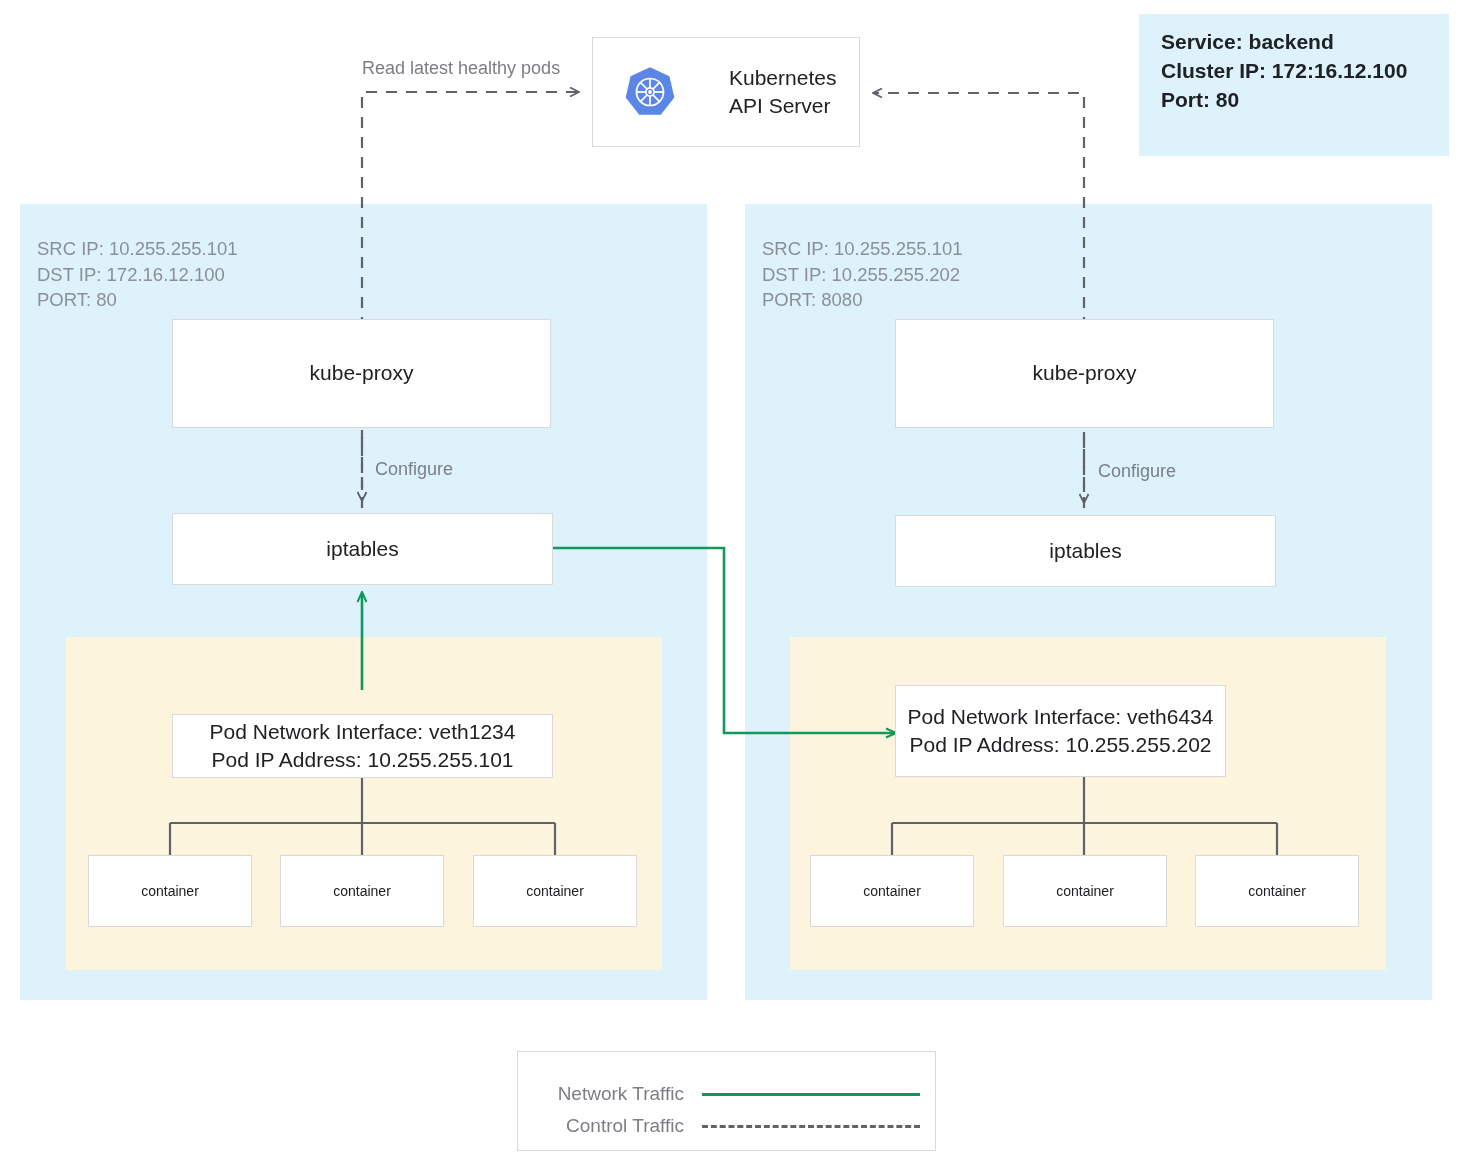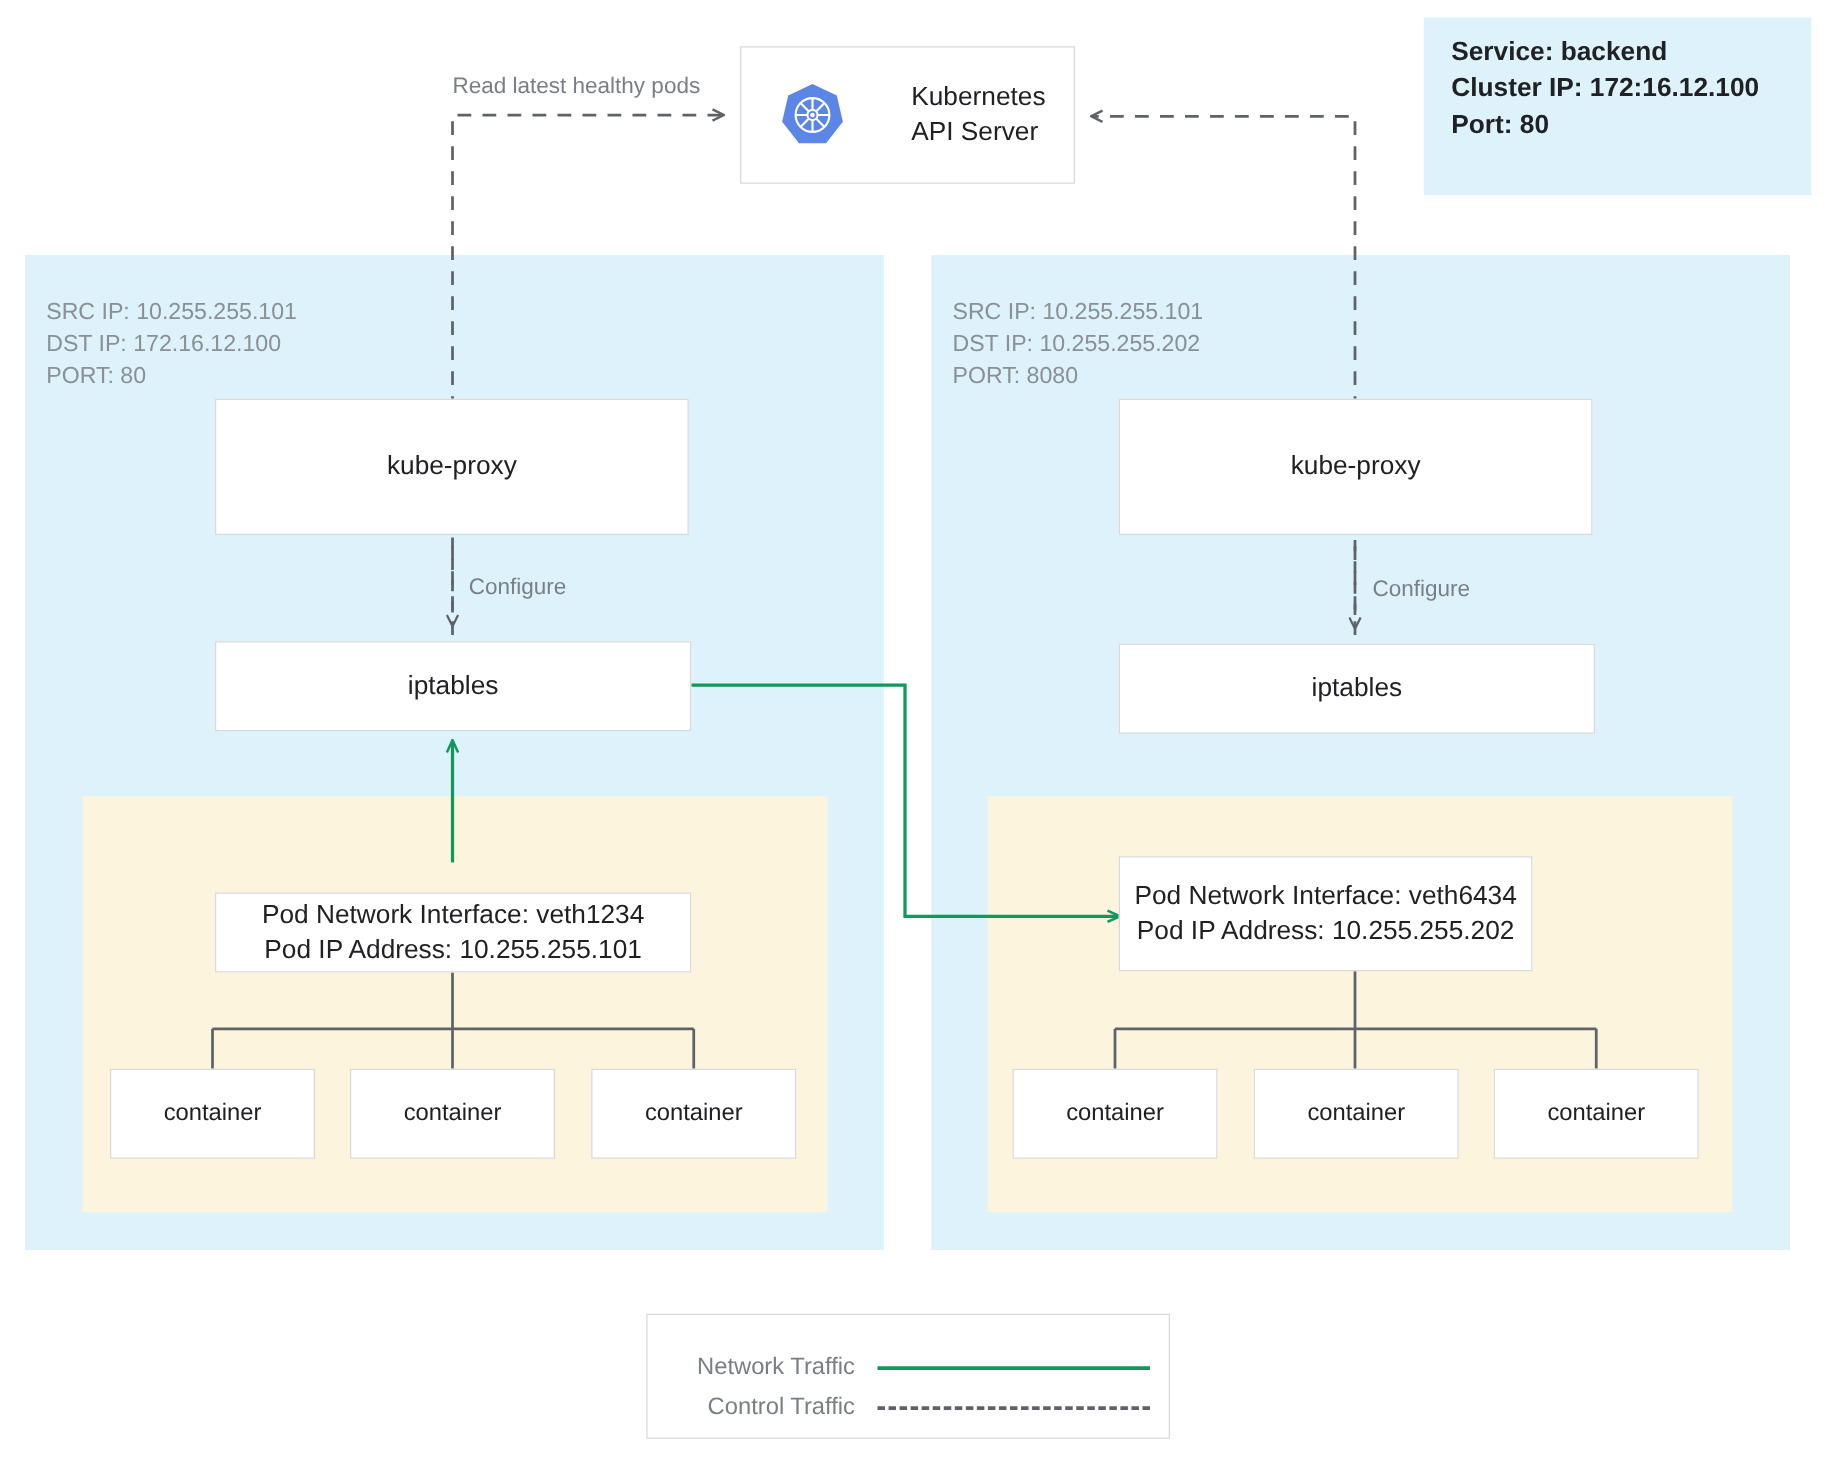--- a/index.html
+++ b/index.html
@@ -36,21 +36,21 @@
     border: 1px solid #d9d9d9;
     display: flex;
     align-items: center;
     justify-content: center;
     text-align: center;
     color: #202124;
   }
   .wbox-label { font-size: 21px; line-height: 1.28; }
   .wbox-multiline { flex-direction: column; }
   .wbox-multiline .line { font-size: 21px; line-height: 1.32; white-space: nowrap; }
-  .container-box { font-size: 19px; }
+  .container-box { font-size: 14px; }
   .ip-block {
     position: absolute;
     color: #8a9095;
     font-size: 18.5px;
     line-height: 1.38;
     white-space: nowrap;
   }
   .edge-label {
     position: absolute;
     color: #7a7f85;

